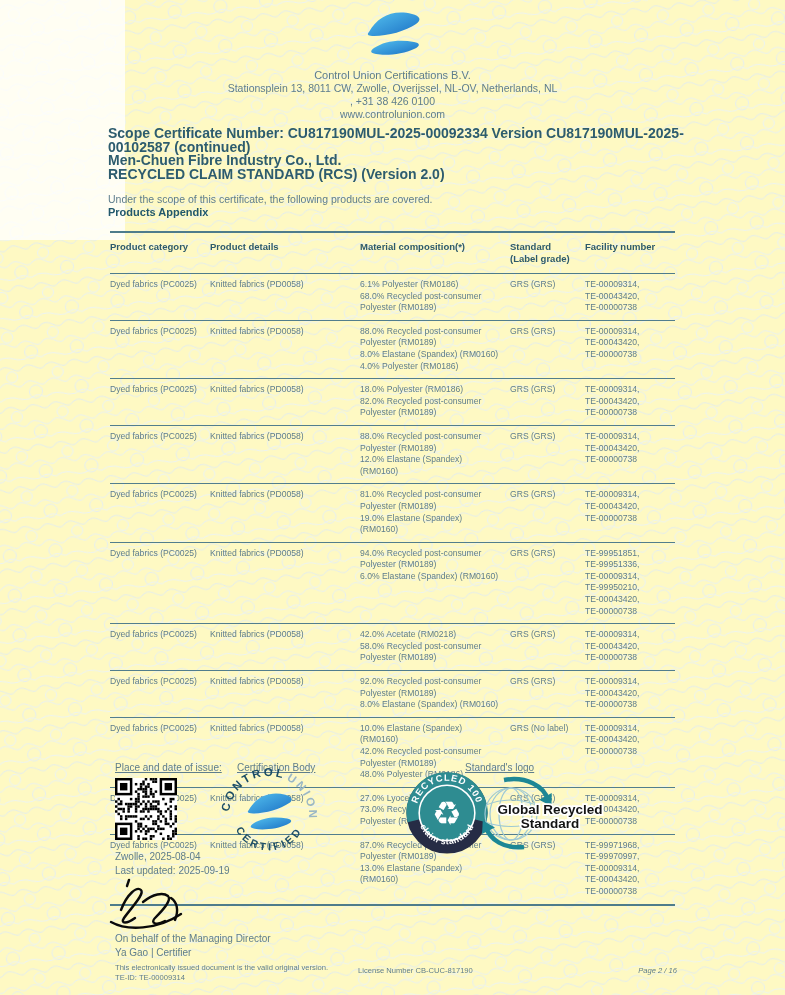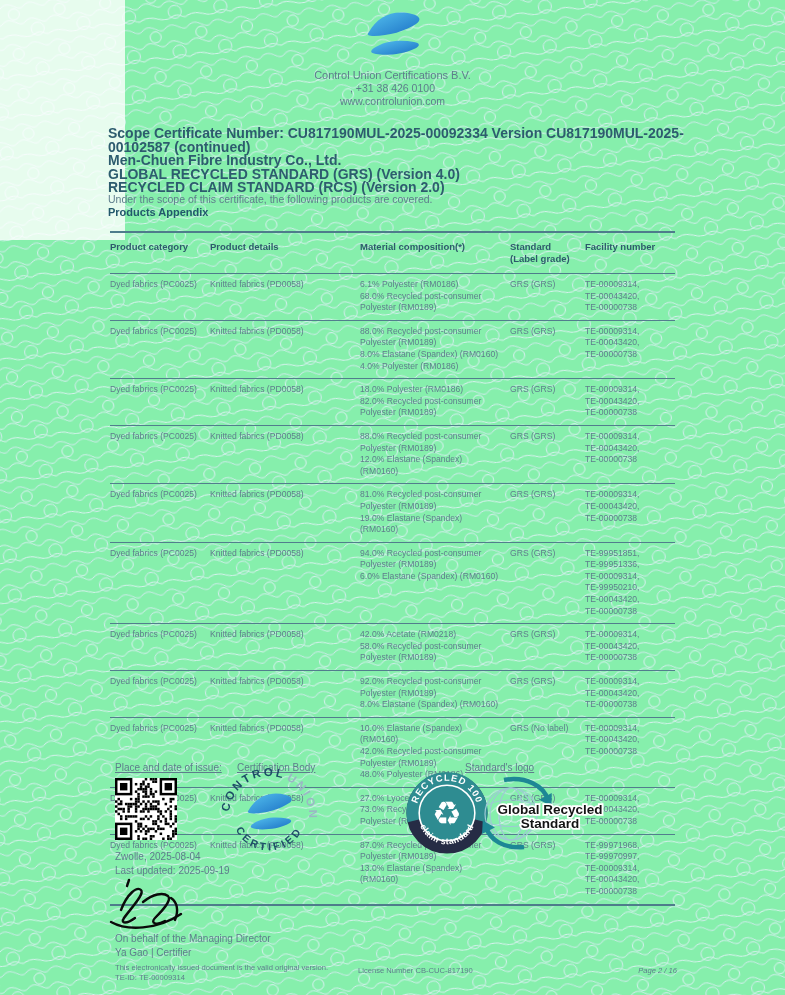--- a/index.html
+++ b/index.html
@@ -1,16 +1,16 @@
 <!DOCTYPE html>
 <html><head>
 <meta charset="utf-8">
 <style>
   html,body{margin:0;padding:0;background:#fff;}
-  .page{position:relative;width:785px;height:995px;overflow:hidden;background:#86efac;
+  .page{position:relative;width:785px;height:995px;overflow:hidden;background:#fef9c3;
         font-family:"Liberation Sans",sans-serif;color:#5e7d8c;}
   .bg-pattern{position:absolute;left:0;top:0;z-index:0;}
   .content{position:absolute;inset:0;z-index:1;}
 
   .logo-top{position:absolute;left:361px;top:6px;}
 
   .header-text{position:absolute;left:0;top:69px;width:785px;text-align:center;line-height:13px;}
   .header-text .company{font-size:11px;}
   .header-text .addr{font-size:10.5px;}
 
@@ -74,28 +74,28 @@
 
   <div class="content">
 
     <svg class="logo-top" width="64" height="56" viewBox="0 0 64 56">
       <path d="M8,26 C16,11 32,3 51,8 C59,10 61,14 55,18 C45,25 27,30 13,30 C8,30 5,29 8,26 Z" fill="url(#swoosh)"></path>
       <path d="M13,42 C23,35 39,33 53,36 C59,37 60,40 53,43 C43,48 25,50 15,48 C9,47 9,45 13,42 Z" fill="url(#swoosh)"></path>
     </svg>
 
     <div class="header-text">
       <div class="company">Control Union Certifications B.V.</div>
+      <div class="addr">Stationsplein 13, 8011 CW, Zwolle, Overijssel, NL-OV, Netherlands, NL</div>
       <div class="addr">, +31 38 426 0100</div>
       <div class="addr">www.controlunion.com</div>
     </div>
 
     <div class="scope-block">
       <div>Scope Certificate Number: CU817190MUL-2025-00092334 Version CU817190MUL-2025-00102587 (continued)</div>
       <div>Men-Chuen Fibre Industry Co., Ltd.</div>
-      <div>GLOBAL RECYCLED STANDARD (GRS) (Version 4.0)</div>
       <div>RECYCLED CLAIM STANDARD (RCS) (Version 2.0)</div>
     </div>
 
     <div class="intro">Under the scope of this certificate, the following products are covered.</div>
     <div class="section-title">Products Appendix</div>
 
     <div class="tablewrap">
       <table class="products">
         <colgroup>
             <col class="c1">

